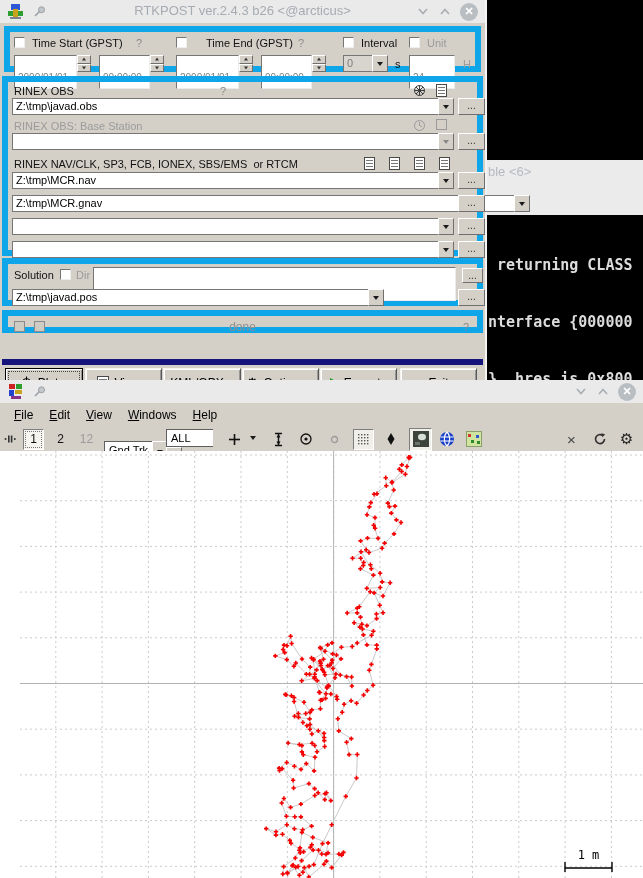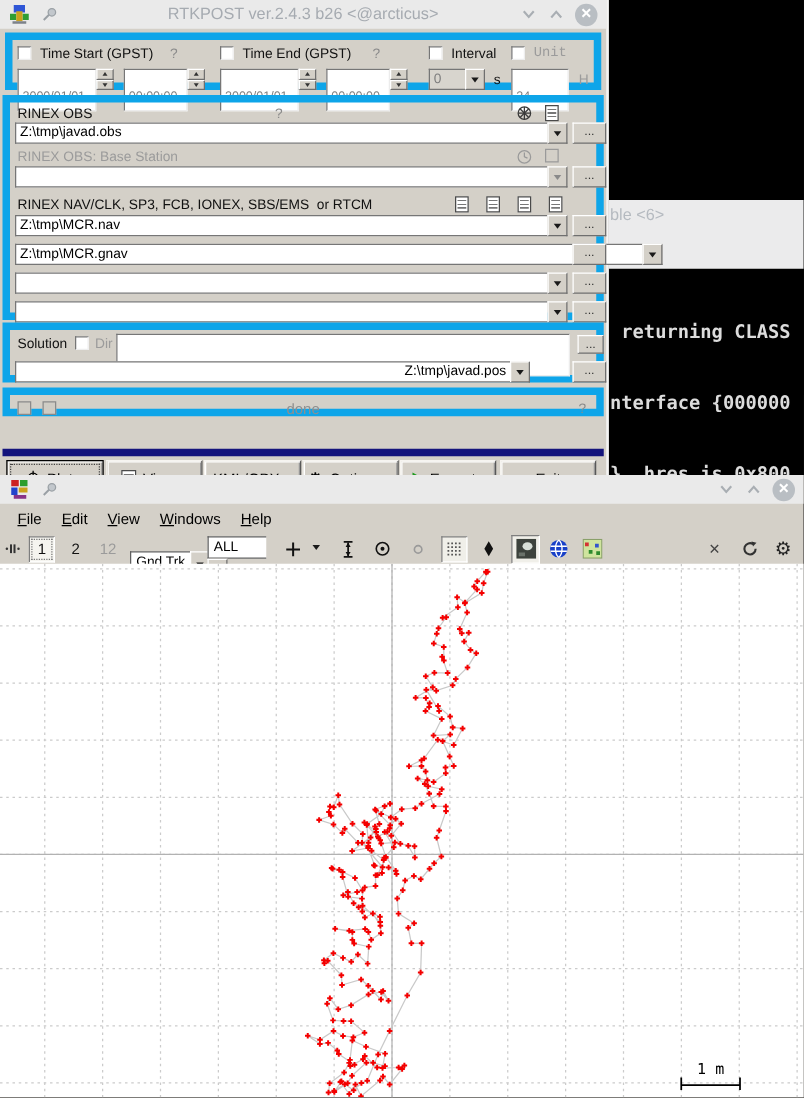--- a/index.html
+++ b/index.html
@@ -52,21 +52,21 @@
   #rtkplot { position:absolute; left:0; top:380px; width:643px; height:498px; background:#d4d0c8; }
   #rtkplot .menubar { position:absolute; top:23px; left:0; right:0; height:24px; display:flex; align-items:center; padding-left:8px; gap:4px; }
   .menu-item { font-size:12px; color:#000; padding:2px 6px; }
   #rtkplot .toolbar { position:absolute; top:47px; left:0; right:0; height:24px; display:flex; align-items:center; }
   .tool-btn { height:21px; min-width:21px; display:flex; align-items:center; justify-content:center; font-size:12px; color:#111; border:1px solid transparent; flex:none; }
   .tool-btn.pressed { border-color:#7e7e7e #fff #fff #7e7e7e; background:#f0efe9; }
   .tool-btn.first { border-color:#7e7e7e #fff #fff #7e7e7e; background:#f5f4ef; outline:1px dotted #777; outline-offset:-3px; }
   .tool-btn.disabled { color:#9b9b9b; }
   .tb-combo { display:flex; height:20px; flex:none; }
   .tb-combo .val { background:#fff; border:1px solid #5f5f5f; border-right:none; font-size:11px; padding:2px 4px; white-space:pre; }
-  .plot-area { position:absolute; top:71px; left:0; width:643px; height:427px; background:#fff; }
+  .plot-area { position:absolute; top:71px; left:0; width:643px; height:427px; background:#fff;padding-left:20px; }
   u { text-decoration:underline; }
 </style>
 </head>
 <body>
 
 <div id="screen">
 
   <div id="terminal">
     <div id="term-strip">
       <span>ble &lt;6&gt;</span>
@@ -108,26 +108,26 @@
       </div>
     </div>
 
     <div class="body">
 
       <div class="panel" style="left:4px; top:3px; width:477px; height:46px;">
         <span class="cb" style="position:absolute; left:4px; top:5px;"></span>
         <span class="label" style="position:absolute; left:22px; top:5px;">Time Start (GPST)</span>
         <span class="help" style="position:absolute; left:126px; top:5px;">?</span>
         <span class="cb" style="position:absolute; left:166px; top:5px;"></span>
-        <span class="label" style="position:absolute; left:184px; top:5px;">Time End (GPST)</span>
+        <span class="label" style="position:absolute; left:196px; top:5px;">Time End (GPST)</span>
         <span class="help" style="position:absolute; left:288px; top:5px;">?</span>
         <span class="cb" style="position:absolute; left:333px; top:5px;"></span>
         <span class="label" style="position:absolute; left:351px; top:5px;">Interval</span>
         <span class="cb" style="position:absolute; left:399px; top:5px;"></span>
-        <span class="label glabel" style="position:absolute; left:417px; top:5px;font-family:Liberation Mono, monospace;">Unit</span>
+        <span class="label glabel" style="position:absolute; left:417px; top:5px;">Unit</span>
 
         <div class="field gray-text" style="position:absolute; left:4px; top:23px; width:63px; height:17px;">2000/01/01</div>
         <div class="spin" style="left:67px; top:23px;">
             <i class="up"></i>
             <i class="dn"></i>
           </div>
         <div class="field gray-text" style="position:absolute; left:89px; top:23px; width:51px; height:17px;">00:00:00</div>
         <div class="spin" style="left:140px; top:23px;">
             <i class="up"></i>
             <i class="dn"></i>
@@ -222,21 +222,21 @@
         </div>
         <div class="browse-btn" style="left:450px; top:159px; width:27px; height:17px;">...</div>
       </div>
 
       <div class="panel" style="left:2px; top:235px; width:481px; height:48px;">
         <span class="label" style="position:absolute; left:6px; top:5px;">Solution</span>
         <span class="cb" style="position:absolute; left:52px; top:5px;"></span>
         <span class="label glabel" style="position:absolute; left:68px; top:5px;">Dir</span>
         <div class="field" style="position:absolute; left:85px; top:3px; width:363px; height:17px;"></div>
         <div class="browse-btn" style="left:454px; top:4px; width:21px; height:15px;">...</div>
-        <div class="combo" style="left:4px; top:25px; width:412px;text-align:right;">
+        <div class="combo" style="left:4px; top:25px; width:372px;">
           <div class="val">Z:\tmp\javad.pos</div>
           <div class="dd-btn">
               <span class="dd-arrow"></span>
             </div>
         </div>
         <div class="browse-btn" style="left:450px; top:25px; width:27px; height:17px;">...</div>
       </div>
 
       <div class="panel" style="left:2px; top:287px; width:481px; height:23px;">
         <span style="position:absolute; left:6px; top:5px; width:11px; height:11px; border:1px solid #8a8a8a; background:#cfccc4;"></span>

